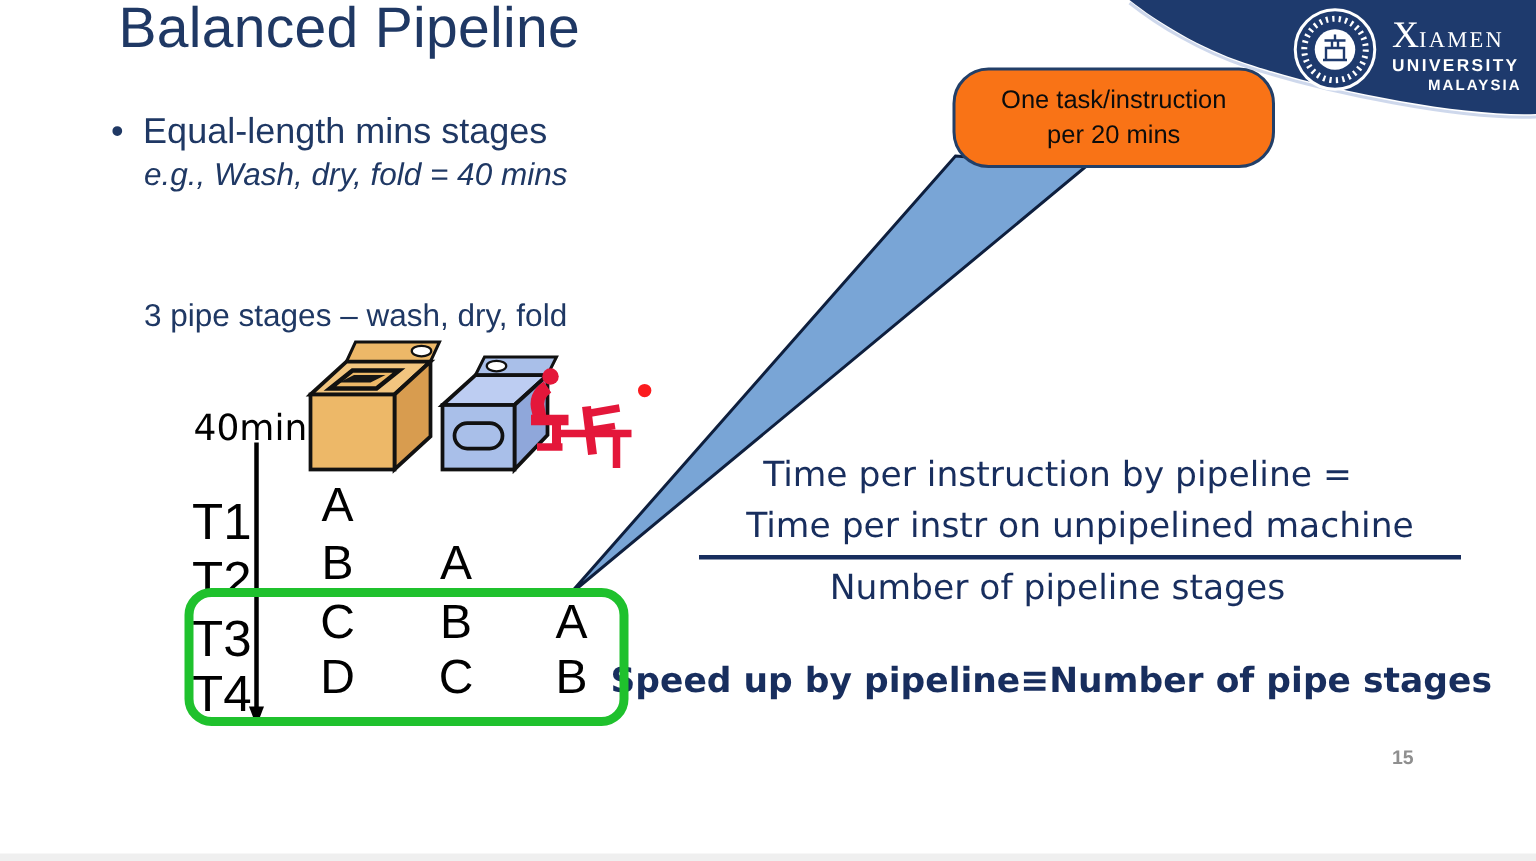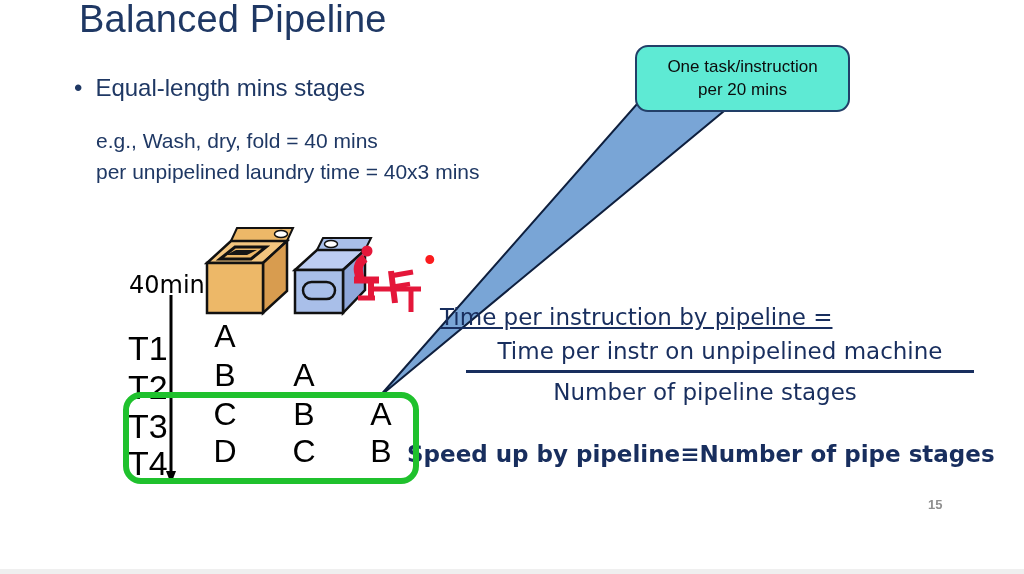--- a/index.html
+++ b/index.html
@@ -11,26 +11,26 @@
   .title{
     position:absolute;left:79px;top:-2px;font-size:38px;line-height:1.15;
     color:#1f3864;font-weight:400;letter-spacing:.2px;margin:0;
   }
   .bullet-main{
     position:absolute;left:74px;top:72px;display:flex;align-items:flex-start;
     color:#1f3864;font-size:24px;line-height:1.3;
   }
   .bullet-main .dot{margin-right:13px;}
   .sub-line{position:absolute;left:96px;color:#1f3864;font-size:21px;line-height:1.2;}
-  .sub1{top:128px;}.sub2{top:159px;}.sub3{top:198px;}
+  .sub1{top:104px;font-style:italic;}.sub2{top:159px;}.sub3{top:198px;}
   
   .tail-svg{position:absolute;left:370px;top:95px;z-index:4;}
   .callout{
     position:absolute;left:635px;top:45px;width:211px;height:63px;z-index:5;
-    background:#5eead4;border:2.5px solid #223f68;border-radius:13px;
+    background:#f97316;border:2.5px solid #223f68;border-radius:24px;
     display:flex;flex-direction:column;align-items:center;justify-content:center;
     color:#0c0c0c;font-size:17px;line-height:1.3;text-align:center;
   }
   
   .laundry-svg{position:absolute;left:195px;top:225px;z-index:3;}
   
   .time-label{position:absolute;left:129px;top:271px;font-size:24px;color:#000;
     font-family:"DejaVu Sans",sans-serif;z-index:7;}
   .timeline-svg{position:absolute;left:163px;top:293px;z-index:6;}
   .t-row{position:absolute;left:128px;width:290px;height:40px;z-index:7;}
@@ -42,21 +42,21 @@
     position:absolute;left:123px;top:392px;width:284px;height:80px;z-index:9;
     border:6px solid #1fc12d;border-radius:18px;background:transparent;pointer-events:none;
   }
   
   .perf-head{
     position:absolute;left:424px;top:240px;z-index:6;display:flex;align-items:center;
     color:#fb1b1e;font-size:33px;line-height:1.2;
   }
   .perf-head .dot{margin-right:14px;}
   .formula{font-family:"DejaVu Sans",sans-serif;color:#182e5e;font-size:23px;line-height:1.25;z-index:6;}
-  .f-line1{position:absolute;left:440px;top:303px;width:530px;text-decoration:underline;}
+  .f-line1{position:absolute;left:440px;top:303px;width:530px;text-align:center;}
   .f-frac{position:absolute;left:466px;top:337px;width:508px;text-align:center;
     border-bottom:3px solid #182e5e;padding-bottom:4px;}
   .f-line3{position:absolute;left:440px;top:378px;width:530px;text-align:center;}
   .f-speedup{position:absolute;left:407px;top:440px;white-space:nowrap;font-weight:bold;}
   
   .banner{position:absolute;left:744px;top:0;width:280px;height:88px;z-index:3;}
   .banner svg{position:absolute;left:0;top:0;}
   .logo-text{position:absolute;left:184px;top:11px;color:#ffffff;line-height:1;}
   .logo-x{font-family:"Liberation Serif",serif;font-size:25px;}
   .logo-iamen{font-family:"Liberation Serif",serif;font-size:15px;letter-spacing:1.5px;}
@@ -75,29 +75,48 @@
 
   <svg class="tail-svg" width="360" height="305" viewBox="0 0 360 305">
     <polygon points="267,9 354,16 9,302" fill="#79a5d6" stroke="#0e1f3e" stroke-width="2"></polygon>
   </svg>
 
   <div class="callout">
     <div>One task/instruction</div>
     <div>per 20 mins</div>
   </div>
 
+  <div class="banner">
+    <svg width="280" height="88" viewBox="0 0 280 88">
+      <path d="M 9,0 H 280 V 76 C 230,78 140,60 86,42 C 56,32 28,15 9,0 Z" fill="#1e3a6d"></path>
+      <path d="M 9,2 C 28,17 56,34 86,44 C 140,62 230,80 280,78" fill="none" stroke="#b9c7e4" stroke-width="2" opacity="0.7"></path>
+      <g transform="translate(146,33)">
+        <circle r="26.5" fill="#1e3a6d" stroke="#ffffff" stroke-width="2"></circle>
+        <circle r="20.5" fill="none" stroke="#ffffff" stroke-width="4" stroke-dasharray="1.5 2.8"></circle>
+        <circle r="13.5" fill="#ffffff"></circle>
+        <path d="M -8,7 H 8 M -6,7 V -1 H 6 V 7 M -2,-1 V -6 H 2 V -1 M -7,-6 H 7 M 0,-6 V -10" fill="none" stroke="#1e3a6d" stroke-width="1.6"></path>
+      </g>
+    </svg>
+    <div class="logo-text">
+      <div>
+        <span class="logo-x">X</span><span class="logo-iamen">IAMEN</span>
+      </div>
+      <div class="logo-line2">UNIVERSITY</div>
+      <div class="logo-line3">MALAYSIA</div>
+    </div>
+  </div>
 
   <h1 class="title">Balanced Pipeline</h1>
 
   <div class="bullet-main">
     <span class="dot">•</span>
     <span>Equal-length mins stages</span>
   </div>
   <div class="sub-line sub1">e.g., Wash, dry, fold = 40 mins</div>
-  <div class="sub-line sub2">per unpipelined laundry time = 40x3 mins</div>
+  <div class="sub-line sub3">3 pipe stages – wash, dry, fold</div>
 
   <svg class="laundry-svg" width="235" height="97" viewBox="0 0 235 97">
     <g>
       <polygon points="36,16 42,3 98,3 92,16" fill="#edb868" stroke="#111" stroke-width="2"></polygon>
       <ellipse cx="86" cy="9" rx="6.5" ry="3.5" fill="#ffffff" stroke="#111" stroke-width="1.5"></ellipse>
       <polygon points="12,38 36,16 92,16 68,38" fill="#f2c57f" stroke="#111" stroke-width="2.5"></polygon>
       <polygon points="68,38 92,16 92,66 68,88" fill="#d89c4f" stroke="#111" stroke-width="2.5"></polygon>
       <rect x="12" y="38" width="56" height="50" fill="#edb868" stroke="#111" stroke-width="2.5"></rect>
       <polygon points="25,34 40,22 71,22 56,34" fill="#edb868" stroke="#111" stroke-width="3"></polygon>
       <polygon points="31,30 41,25 62,25 52,30" fill="#161616"></polygon>

